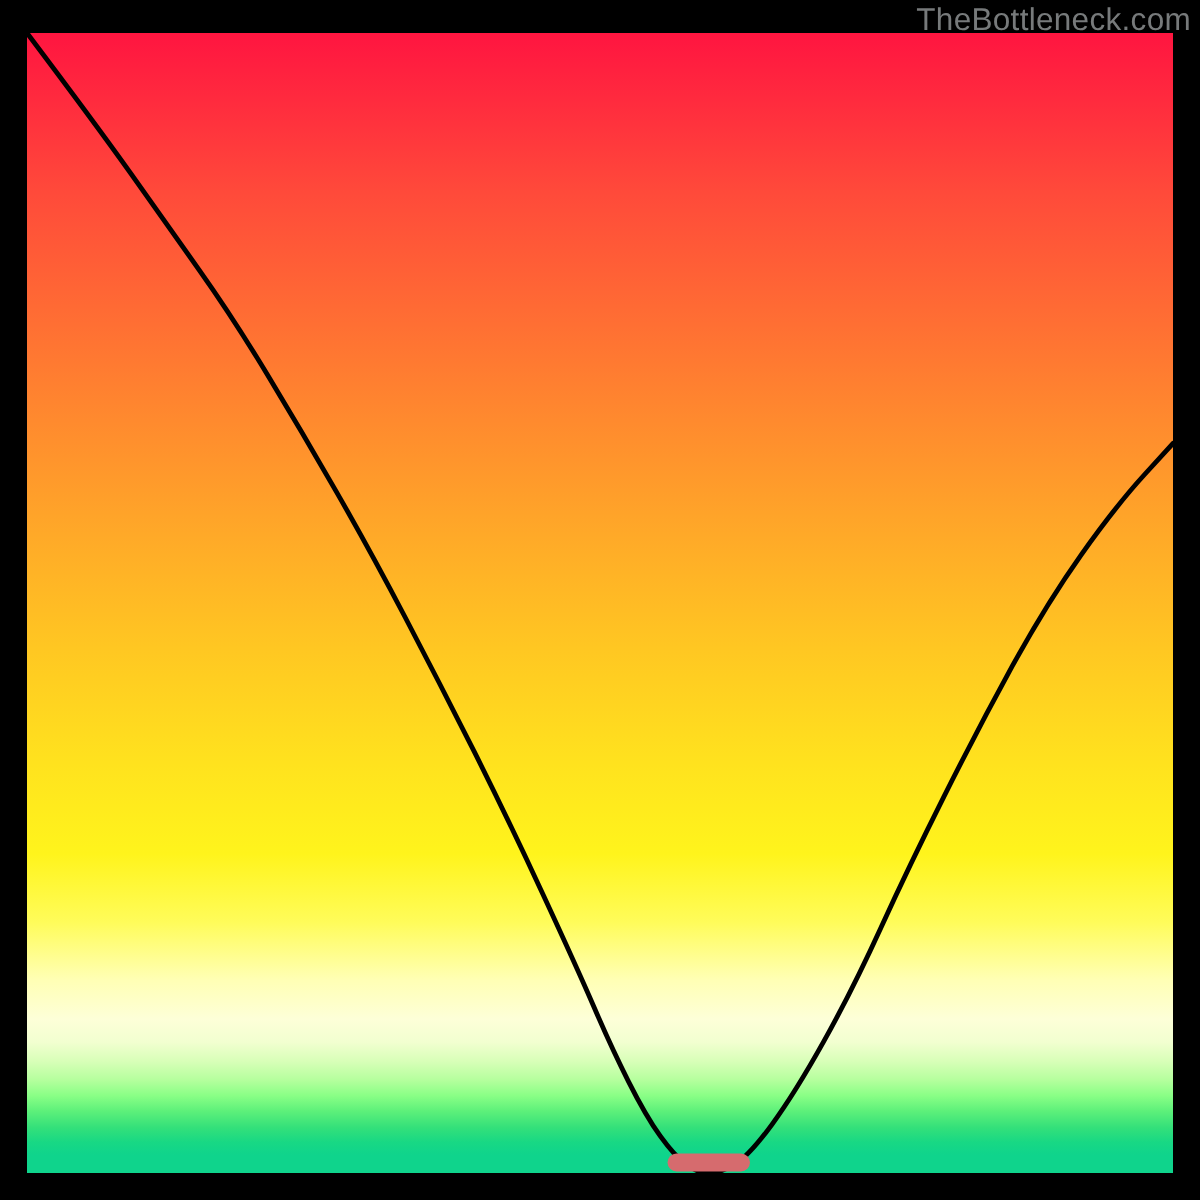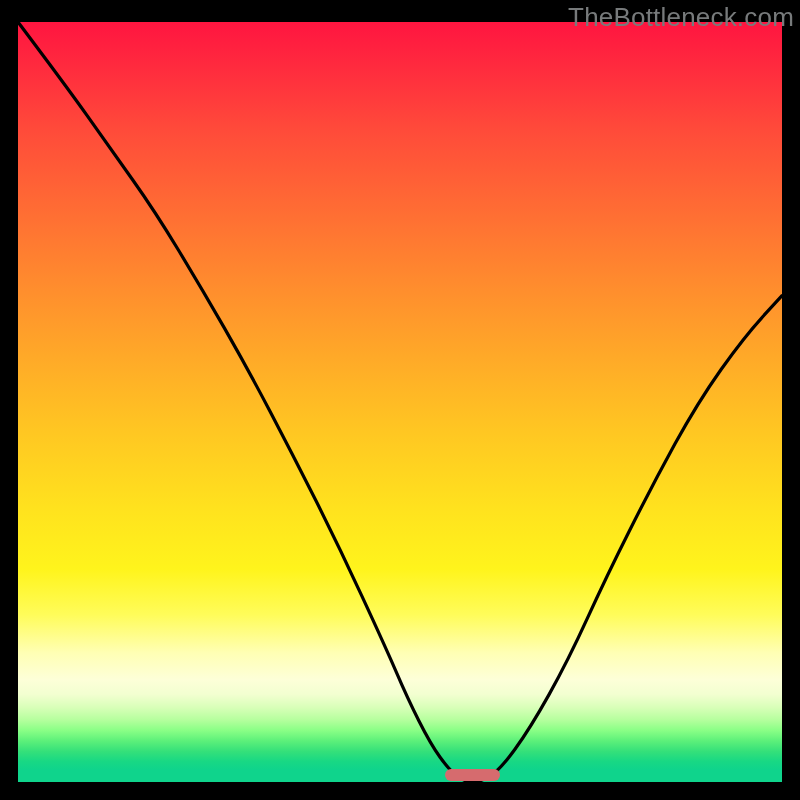--- a/index.html
+++ b/index.html
@@ -56,21 +56,21 @@
         #18d884 97.3%,
         #0fd48c 98.4%,
         #0fd48c 100%
       );
   }
   .watermark {
     position: absolute;
     top: 2px;
     right: 6px;
     color: #777a7b;
-    font-size: 26px;
+    font-size: 21px;
     font-weight: 500;
     letter-spacing: 0.2px;
     z-index: 30;
   }
   svg.curve {
     position: absolute;
     left: 0;
     top: 0;
     z-index: 20;
   }

